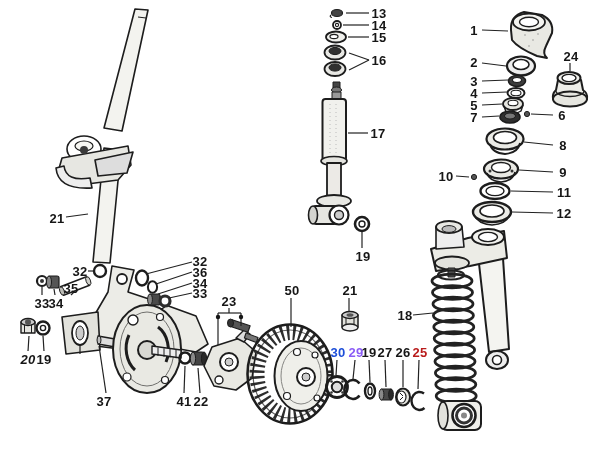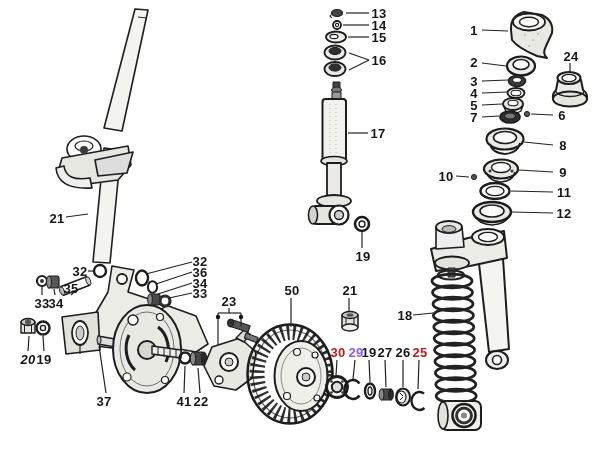--- a/index.html
+++ b/index.html
@@ -385,21 +385,21 @@
     <div class="callout" style="left: 379px; top: 37px; color: rgb(22, 22, 22);">15</div>
     <div class="callout" style="left: 379px; top: 60px; color: rgb(22, 22, 22);">16</div>
     <div class="callout" style="left: 378px; top: 133px; color: rgb(22, 22, 22);">17</div>
     <div class="callout" style="left: 363px; top: 256px; color: rgb(22, 22, 22);">19</div>
     <div class="callout" style="left: 405px; top: 315px; color: rgb(22, 22, 22);">18</div>
     <div class="callout" style="left: 420px; top: 352px; color: #b91c1c;">25</div>
     <div class="callout" style="left: 403px; top: 352px; color: rgb(22, 22, 22);">26</div>
     <div class="callout" style="left: 385px; top: 352px; color: rgb(22, 22, 22);">27</div>
     <div class="callout" style="left: 369px; top: 352px; color: rgb(22, 22, 22);">19</div>
     <div class="callout" style="left: 356px; top: 352px; color: #8b5cf6;">29</div>
-    <div class="callout" style="left: 338px; top: 352px; color: #b91c1c;">30</div>
+    <div class="callout" style="left: 338px; top: 352px; color: #1d4ed8;">30</div>
     <div class="callout" style="left: 350px; top: 290px; color: rgb(22, 22, 22);">21</div>
     <div class="callout" style="left: 292px; top: 290px; color: rgb(22, 22, 22);">50</div>
     <div class="callout" style="left: 229px; top: 301px; color: rgb(22, 22, 22);">23</div>
     <div class="callout" style="left: 104px; top: 401px; color: rgb(22, 22, 22);">37</div>
     <div class="callout" style="left: 184px; top: 401px; color: rgb(22, 22, 22);">41</div>
     <div class="callout" style="left: 201px; top: 401px; color: rgb(22, 22, 22);">22</div>
     <div class="callout" style="left: 28px; top: 359px; color: rgb(22, 22, 22); font-style: italic;">20</div>
     <div class="callout" style="left: 44px; top: 359px; color: rgb(22, 22, 22);">19</div>
     <div class="callout" style="left: 42px; top: 303px; color: rgb(22, 22, 22);">33</div>
     <div class="callout" style="left: 56px; top: 303px; color: rgb(22, 22, 22);">34</div>

